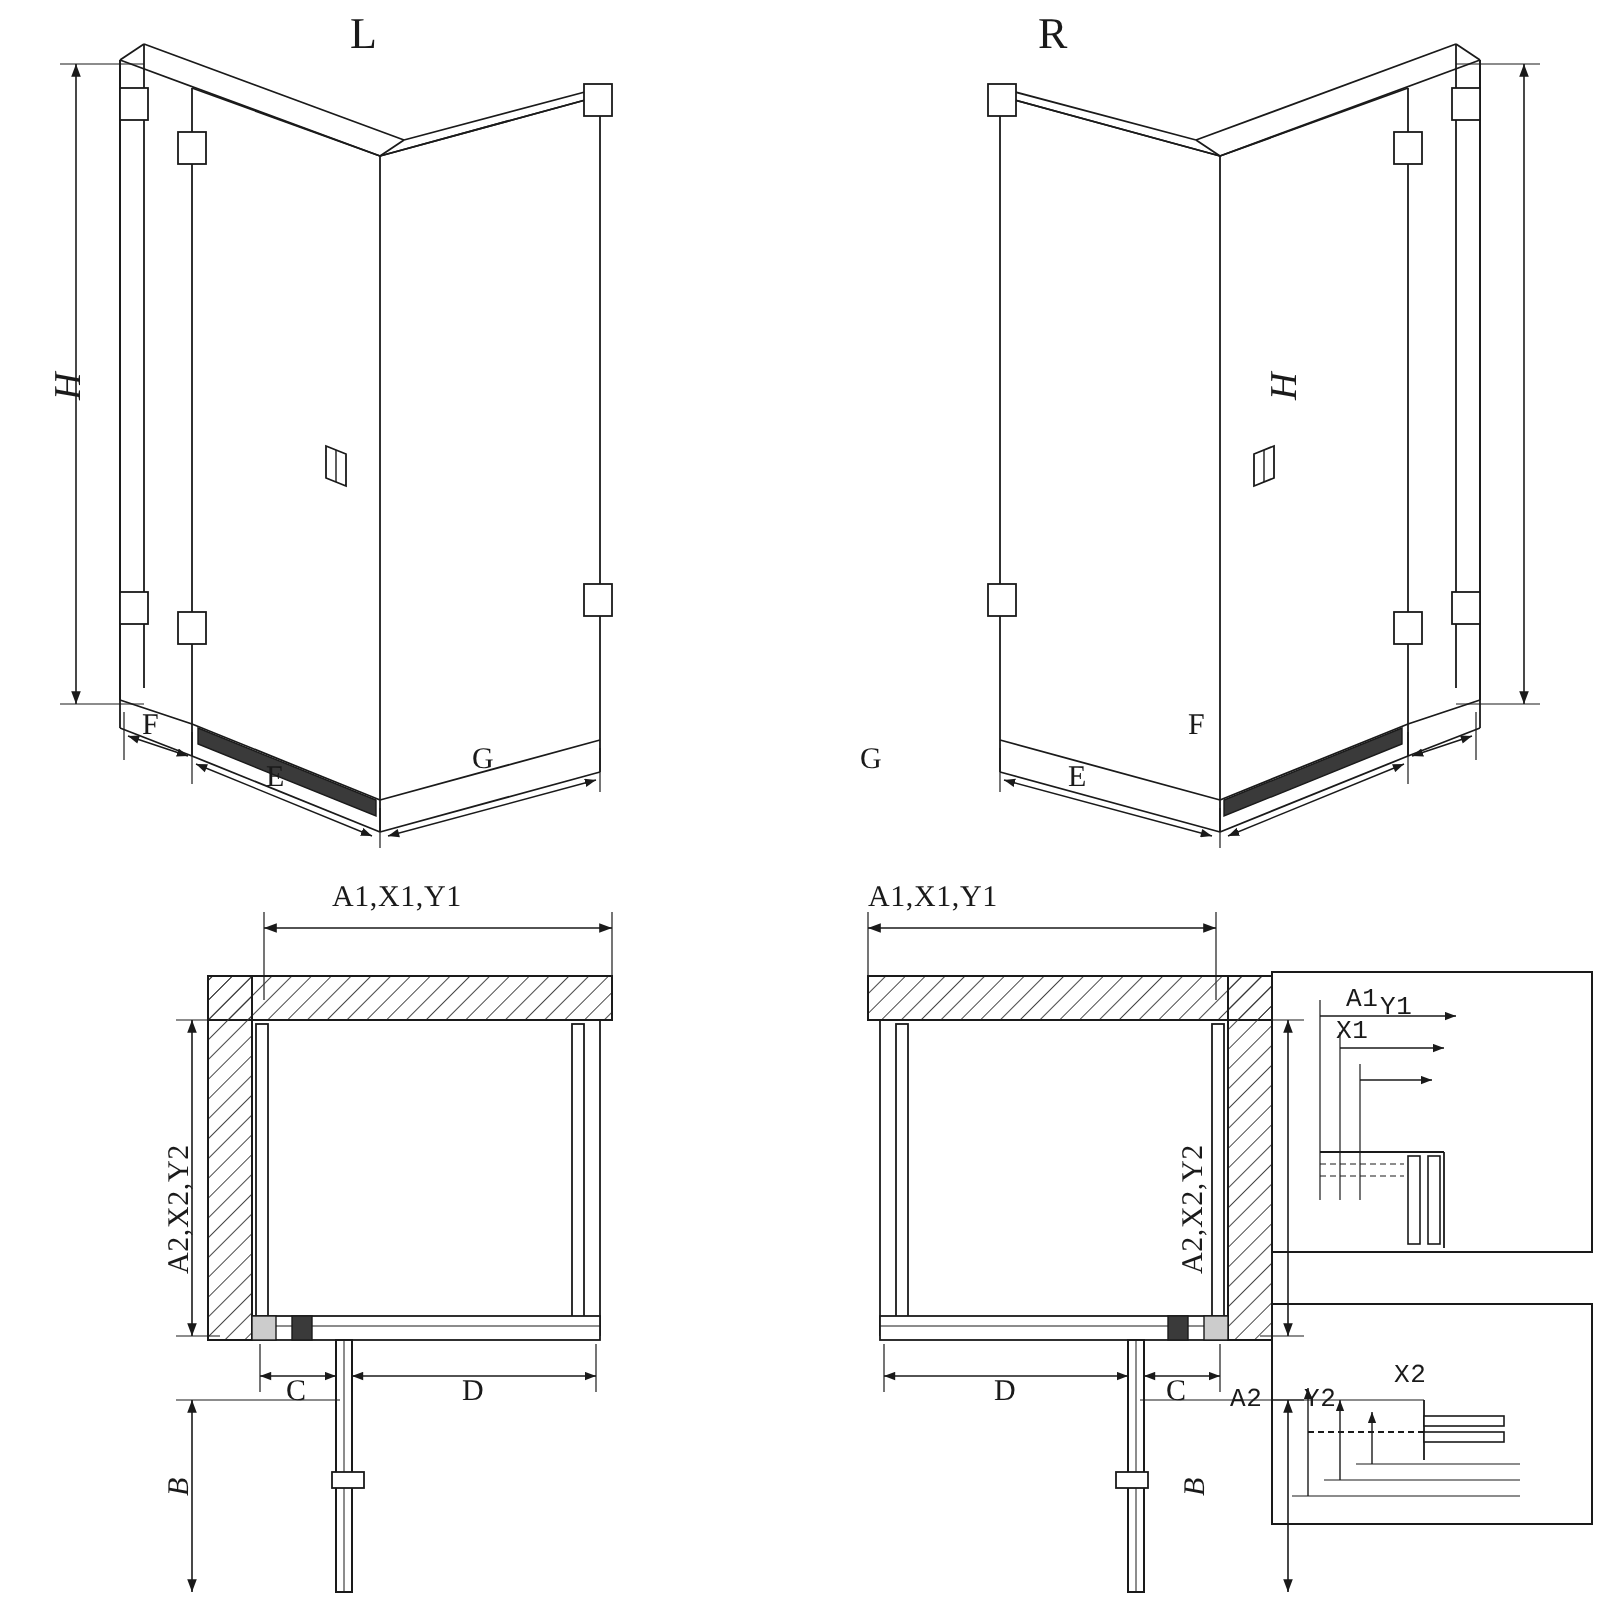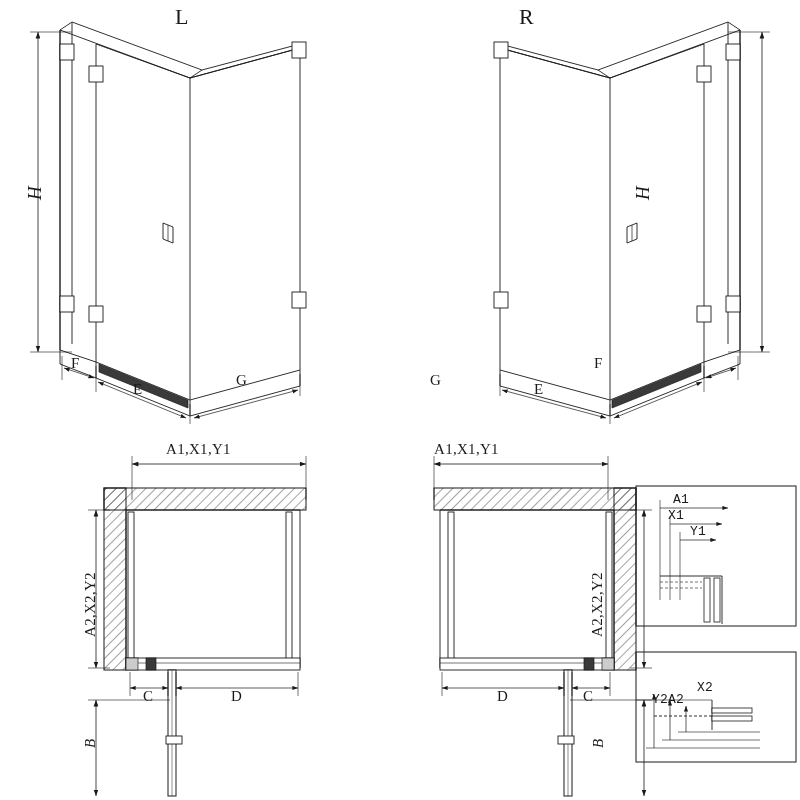--- a/index.html
+++ b/index.html
@@ -329,19 +329,19 @@
 <div class="lbl" style="left:143px; top:688px;">C</div>
 <div class="lbl" style="left:231px; top:688px;">D</div>
 <div class="lbl rot" style="left:82px; top:748px; font-style:italic;">B</div>
 
 <div class="lbl" style="left:497px; top:688px;">D</div>
 <div class="lbl" style="left:583px; top:688px;">C</div>
 <div class="lbl rot" style="left:590px; top:748px; font-style:italic;">B</div>
 
 <div class="lbl small" style="left:673px; top:492px;">A1</div>
 <div class="lbl small" style="left:668px; top:508px;">X1</div>
-<div class="lbl small" style="left:690px; top:524px;">Y1</div>
-
-<div class="lbl small" style="left:668px; top:692px;">A2</div>
+<div class="lbl small" style="left:690px; top:496px;">Y1</div>
+
+<div class="lbl small" style="left:615px; top:692px;">A2</div>
 <div class="lbl small" style="left:661px; top:680px;margin-left:36px;">X2</div>
 <div class="lbl small" style="left:652px; top:692px;">Y2</div>
 
 </div>
 
 </body></html>

